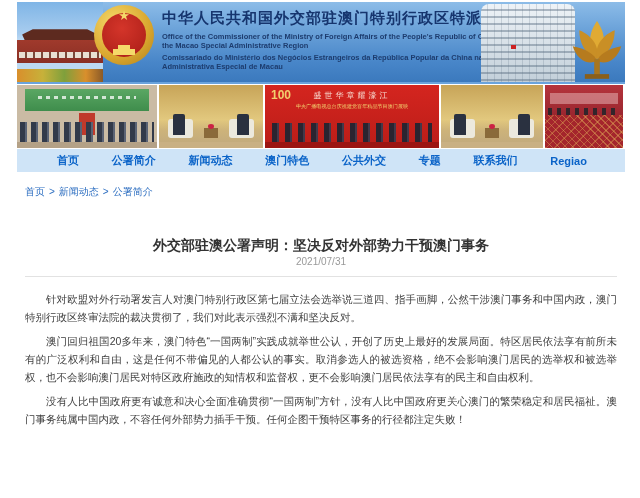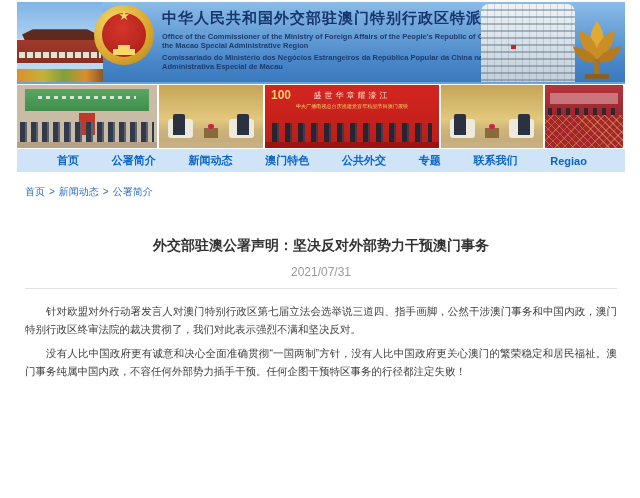--- a/index.html
+++ b/index.html
@@ -98,21 +98,21 @@
   .nav-item { font-size:11px; font-weight:bold; color:#0a63c8; text-decoration:none; cursor:pointer; }
 
   
   .breadcrumb { margin:13px 0 0 8px; font-size:10px; color:#2e6fc1; }
   .breadcrumb a { color:#2e6fc1; text-decoration:none; cursor:pointer; }
   .breadcrumb .sep { margin:0 4px; }
 
   
   article { padding:0 8px; }
   .article-title { margin-top:38px; text-align:center; font-size:14px; font-weight:bold; color:#333; }
-  .article-date { margin-top:10px; text-align:center; font-size:12px; color:#999; }
+  .article-date { margin-top:1px; text-align:center; font-size:10px; color:#999; }
   .divider { border:none; border-top:1px solid #e2e2e2; margin:9px 0 13px 0; }
   .article-body p { font-size:10.5px; line-height:18px; color:#404040;
     text-align:justify; text-indent:2em; margin-bottom:6px; }
 </style>
 </head>
 <body>
 
 <div class="page">
 
   <header class="site-header">
@@ -205,18 +205,19 @@
   <div class="breadcrumb">
     <a>首页</a><span class="sep">&gt;</span><a>新闻动态</a><span class="sep">&gt;</span><a>公署简介</a>
   </div>
 
   <article>
     <h1 class="article-title">外交部驻澳公署声明：坚决反对外部势力干预澳门事务</h1>
     <div class="article-date">2021/07/31</div>
     <hr class="divider">
     <div class="article-body">
       <p>针对欧盟对外行动署发言人对澳门特别行政区第七届立法会选举说三道四、指手画脚，公然干涉澳门事务和中国内政，澳门特别行政区终审法院的裁决贯彻了，我们对此表示强烈不满和坚决反对。</p>
+      <p>澳门回归祖国20多年来，澳门特色“一国两制”实践成就举世公认，开创了历史上最好的发展局面。特区居民依法享有前所未有的广泛权利和自由，这是任何不带偏见的人都公认的事实。取消参选人的被选资格，绝不会影响澳门居民的选举权和被选举权，也不会影响澳门居民对特区政府施政的知情权和监督权，更不会影响澳门居民依法享有的民主和自由权利。</p>
       <p>没有人比中国政府更有诚意和决心全面准确贯彻“一国两制”方针，没有人比中国政府更关心澳门的繁荣稳定和居民福祉。澳门事务纯属中国内政，不容任何外部势力插手干预。任何企图干预特区事务的行径都注定失败！</p>
 
     </div>
   </article>
 
 </div>
 
 </body></html>

